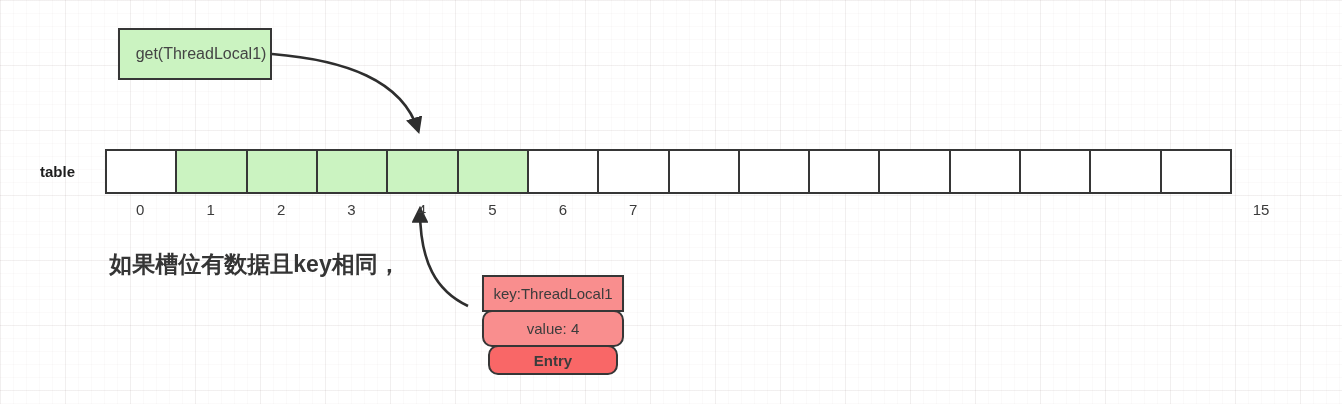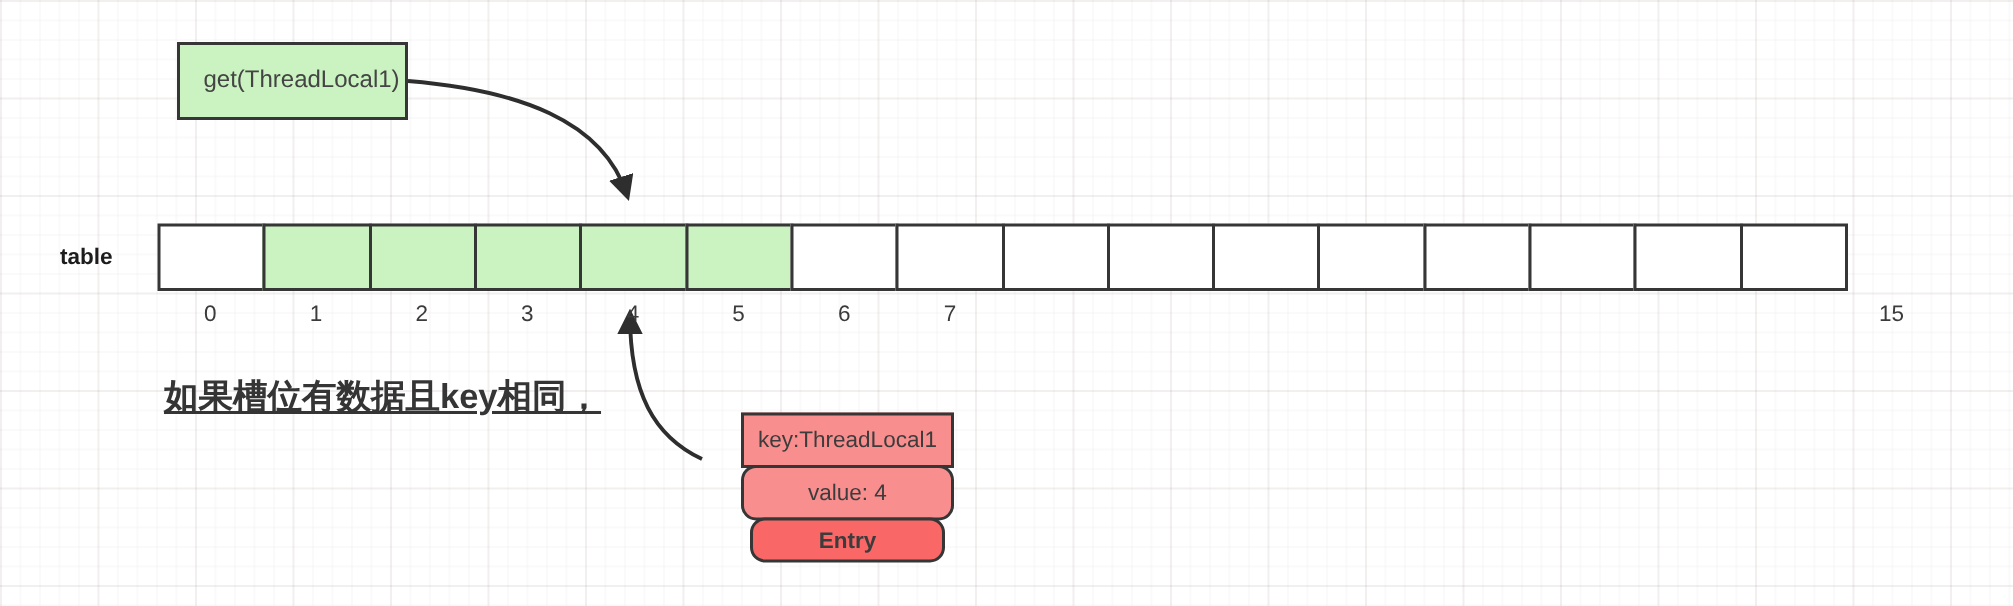--- a/index.html
+++ b/index.html
@@ -54,25 +54,24 @@
     transform: translateX(-50%);
     font-size: 15px; color: #3b3b3b;
   }
 
   
   .annotation {
     left: 88px; top: 250px; width: 334px;
     text-align: center;
     font-size: 23px; font-weight: bold; color: #353535;
     line-height: 29px;
-    text-decoration: underline;
   }
 
   
-  .entry-group { left: 494px; top: 275px; width: 142px; }
+  .entry-group { left: 482px; top: 275px; width: 142px; }
   .entry-row {
     border: 2px solid var(--border, #363636);
     background: var(--salmon, #f98e8e);
     height: 37px;
     display: flex; align-items: center; justify-content: center;
     font-size: 15px; color: #3c3c3c;
   }
   .entry-row + .entry-row { margin-top: -2px; border-radius: 10px; }
   .entry-row.entry-tag {
     width: 130px; height: 30px;

